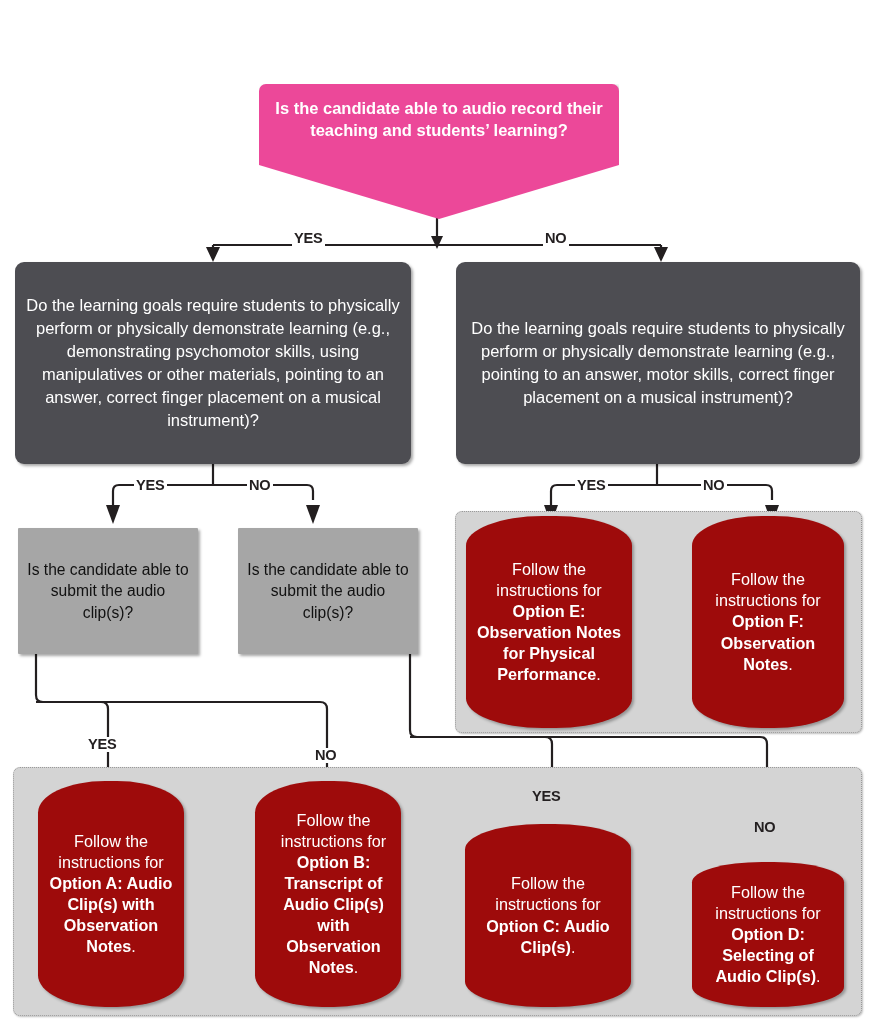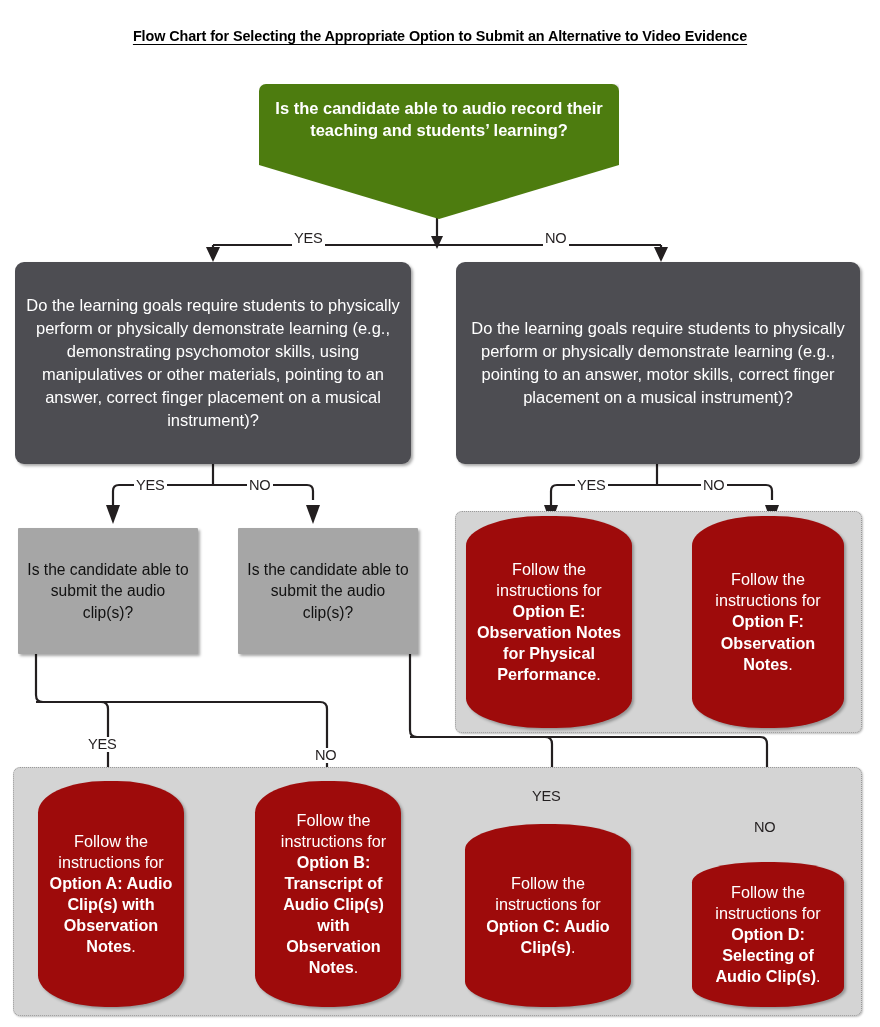--- a/index.html
+++ b/index.html
@@ -23,21 +23,21 @@
   #wires path,#wires line{fill:none;stroke:#231f20;stroke-width:2.2;}
   #wires polygon{fill:#231f20;}
 
   
   .node{position:absolute;display:flex;align-items:center;justify-content:center;
         text-align:center;box-sizing:border-box;}
   .node .txt{width:100%;}
 
   
   .chevron{
-    background:#4d7c0f;
+    background:#ec4899;
     color:#fff;font-weight:bold;font-size:16.5px;line-height:1.33;
     border-radius:7px 7px 0 0;
     clip-path:polygon(0% 0%,100% 0%,100% 60%,50% 100%,0% 60%);
     -webkit-clip-path:polygon(0% 0%,100% 0%,100% 60%,50% 100%,0% 60%);
     align-items:flex-start;
     padding:14px 16px 0 16px;
     filter:drop-shadow(2px 2px 2px rgba(0,0,0,.33));
   }
 
   
@@ -65,31 +65,30 @@
   .oval{
     background:#9e0b0b;color:#ffffff;
     border-radius:46% 46% 46% 46% / 14% 14% 14% 14%;
     font-size:16.2px;line-height:1.30;padding:6px 8px;
     box-shadow:2px 2px 3px rgba(0,0,0,.3);
   }
   .oval b{font-weight:bold;}
 
   
   .elabel{
-    position:absolute;font-size:14.6px;font-weight:normal;color:#231f20;
+    position:absolute;font-size:14.6px;font-weight:bold;color:#231f20;
     letter-spacing:-0.2px;background:#ffffff;padding:0 2px;line-height:1;
   }
   .elabel.onpanel{background:#d4d4d4;}
 </style>
 </head>
 <body>
 
 <div id="stage">
 
-  <div class="title">Flow Chart for Selecting the Appropriate Option to Submit an Alternative to Video Evidence</div>
 
   <svg id="wires" viewBox="0 0 880 1027" width="880" height="1027">
 
     <line x1="437" y1="215" x2="437" y2="245"></line>
     <polygon points="437,249 431,236 443,236"></polygon>
 
     <path d="M213 245 L661 245"></path>
     <path d="M213 245 L213 252"></path>
     <polygon points="213,262 206,247 220,247"></polygon>
     <path d="M661 245 L661 252"></path>

